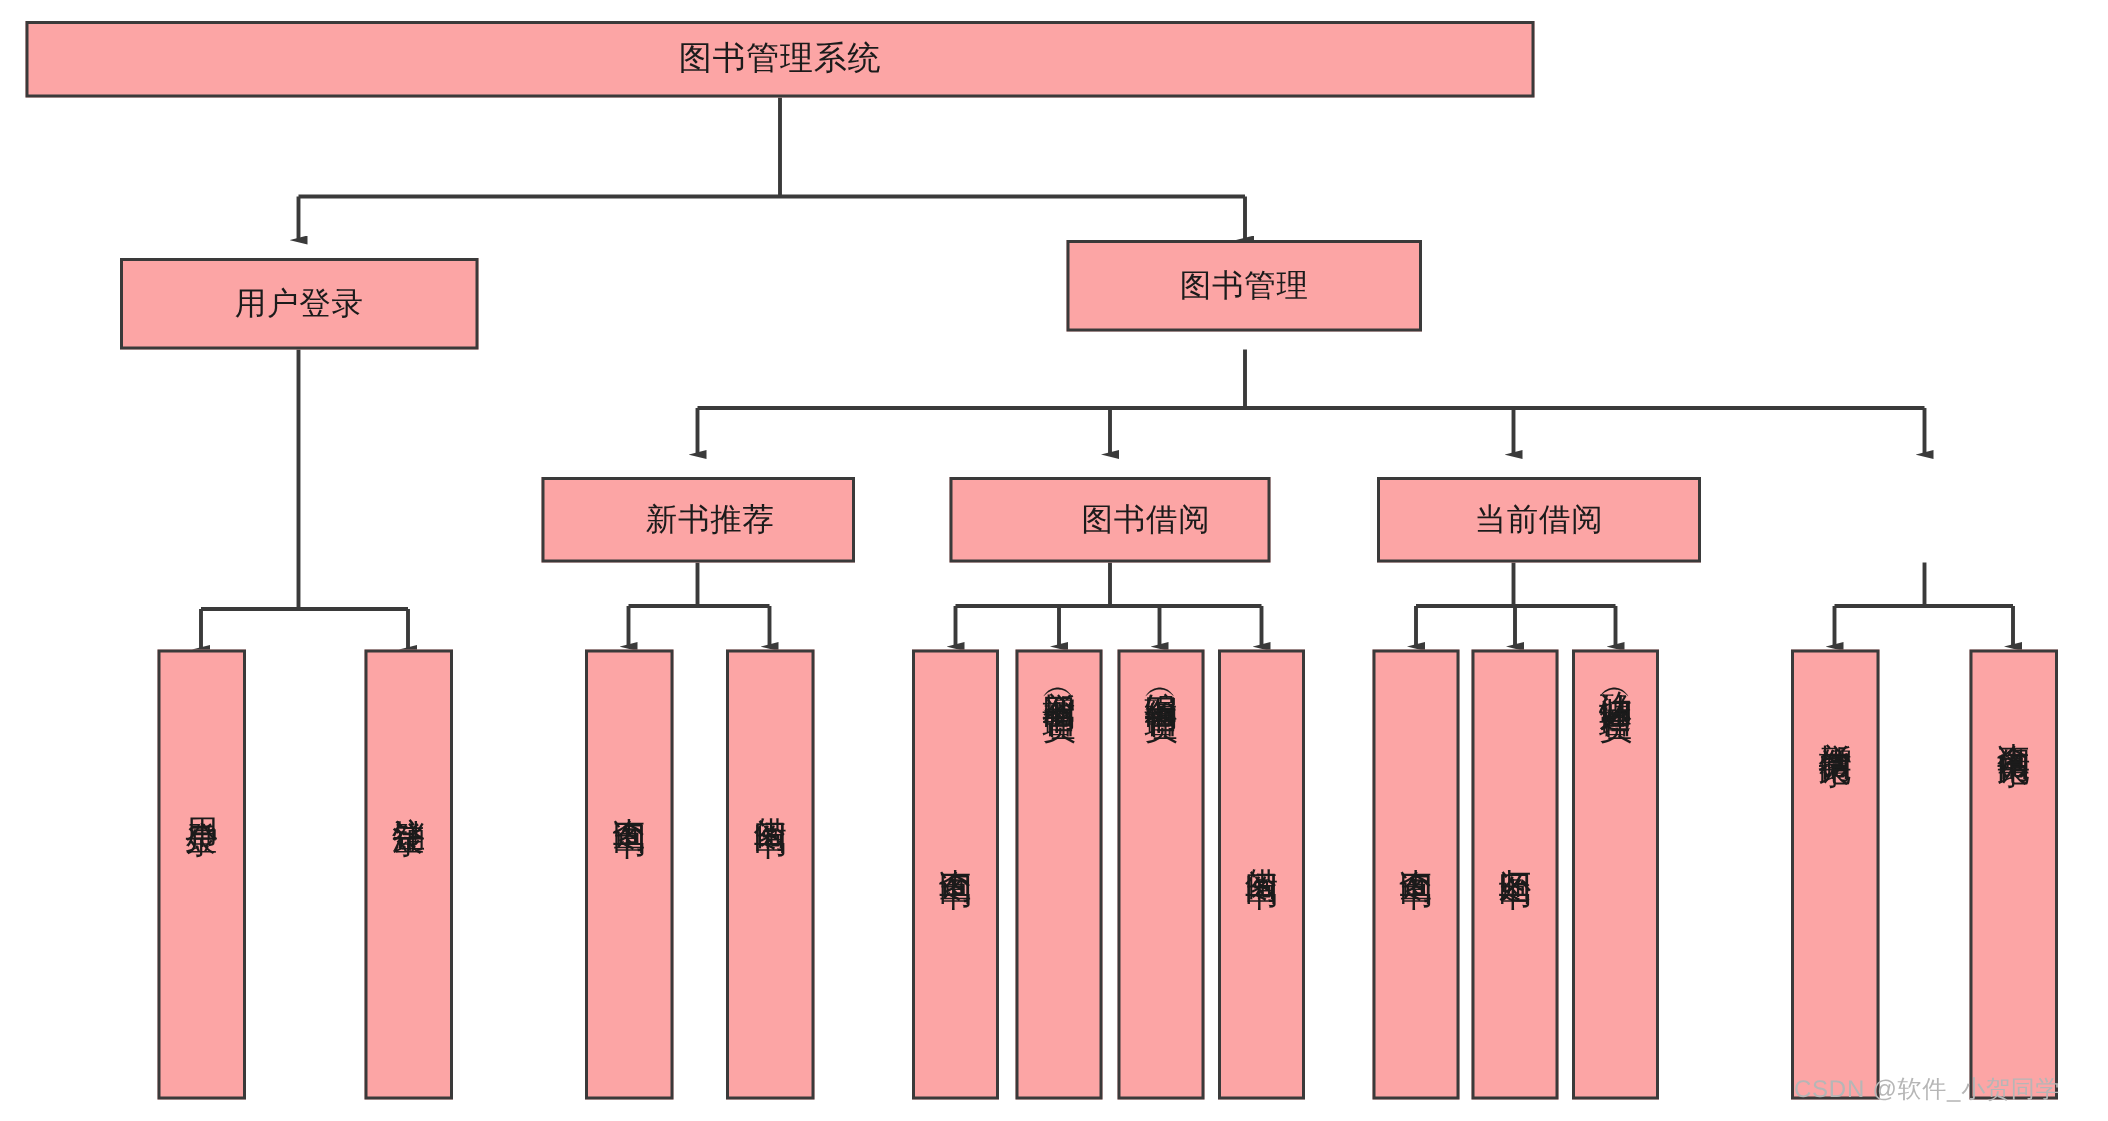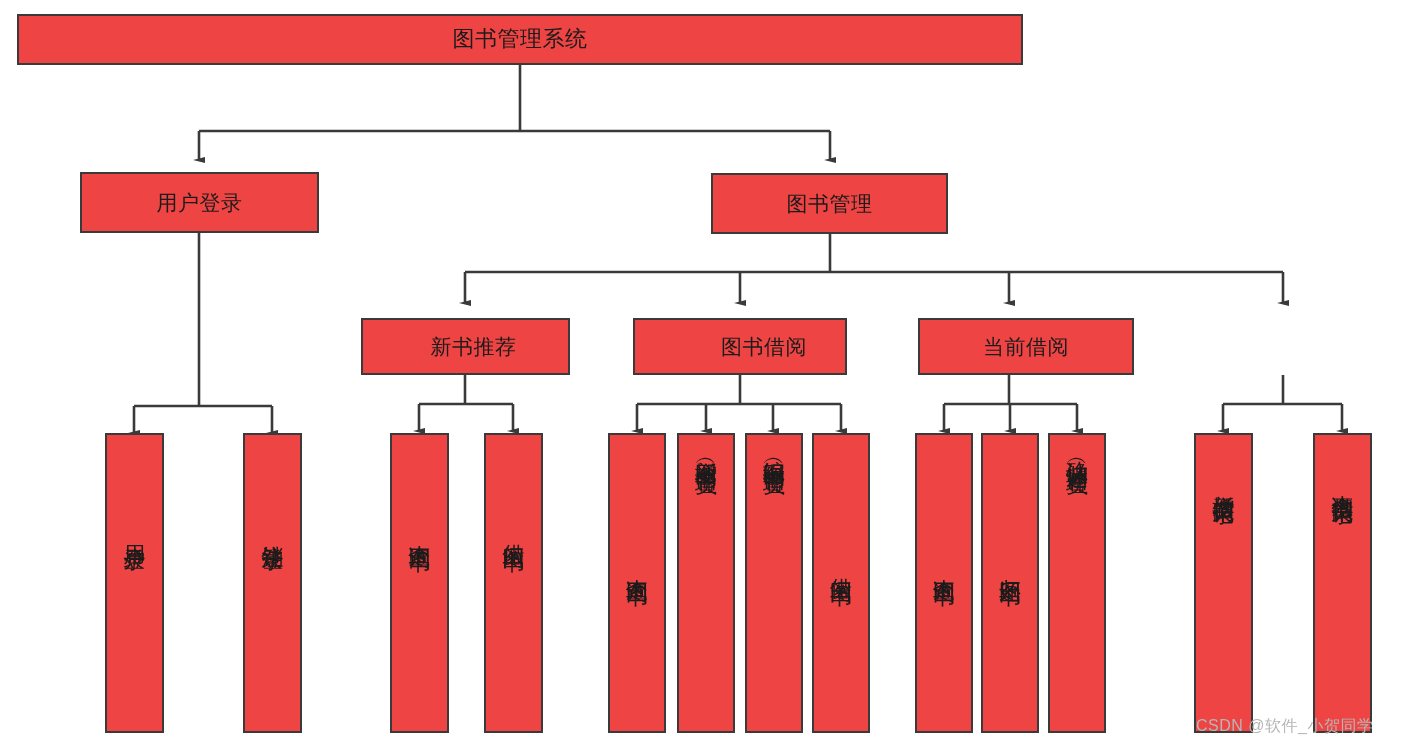--- a/index.html
+++ b/index.html
@@ -21,21 +21,21 @@
     position: absolute;
     left: 0;
     top: 0;
     width: 1405px;
     height: 747px;
     pointer-events: none;
   }
   .node {
     position: absolute;
     box-sizing: border-box;
-    background: #ef4444;
+    background: #fca5a5;
     border: 2px solid #3a3a3a;
     display: flex;
     align-items: center;
     justify-content: center;
     color: #1b1b1b;
   }
   .node .label {
     display: block;
     text-align: center;
     line-height: 1.12;
@@ -135,21 +135,21 @@
     </g>
   </svg>
 
   <div class="node root horiz" style="left:17px;top:14px;width:1006px;height:51px;">
     <span class="label">图书管理系统</span>
   </div>
 
   <div class="node horiz" style="left:80px;top:172px;width:239px;height:61px;">
     <span class="label">用户登录</span>
   </div>
-  <div class="node horiz" style="left:711px;top:173px;width:237px;height:61px;">
+  <div class="node horiz" style="left:711px;top:160px;width:237px;height:61px;">
     <span class="label">图书管理</span>
   </div>
 
   <div class="node horiz" style="left:361px;top:318px;width:209px;height:57px;padding-left:16px;">
     <span class="label">新书推荐</span>
   </div>
   <div class="node horiz" style="left:633px;top:318px;width:214px;height:57px;padding-left:48px;">
     <span class="label">图书借阅</span>
   </div>
   <div class="node horiz" style="left:918px;top:318px;width:216px;height:57px;">

